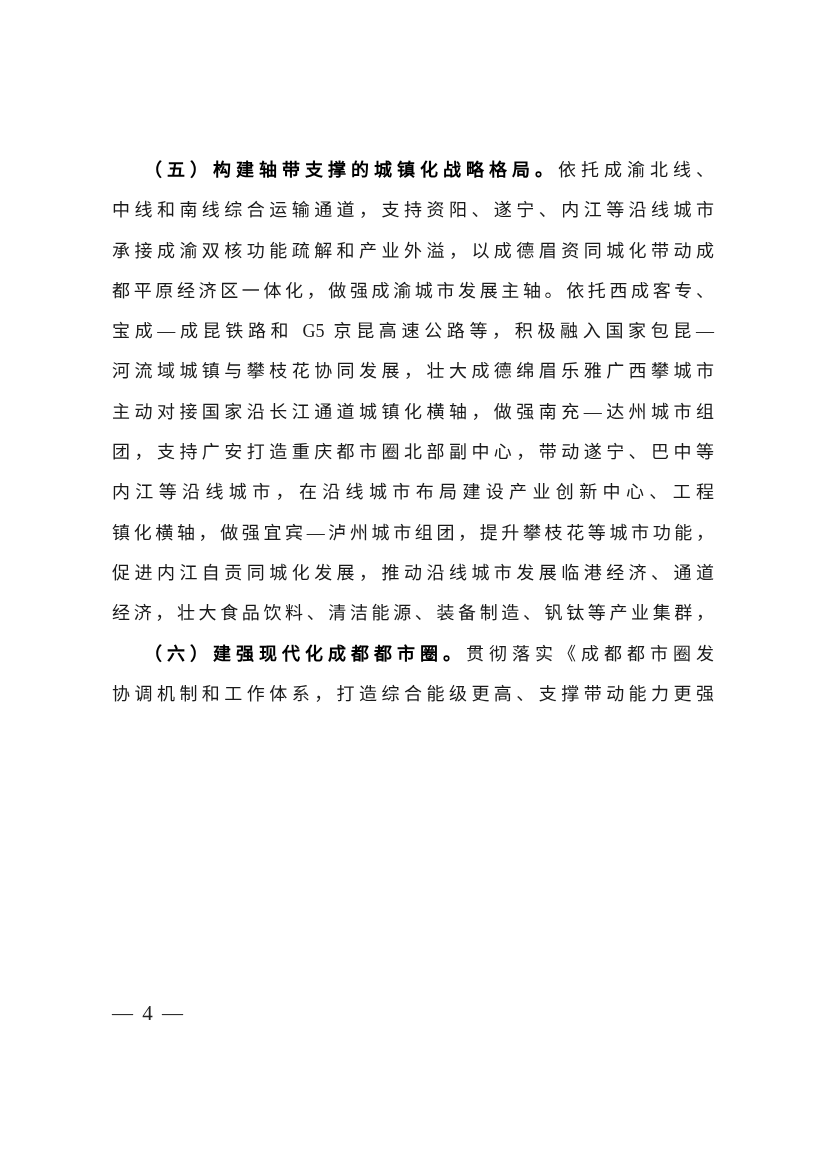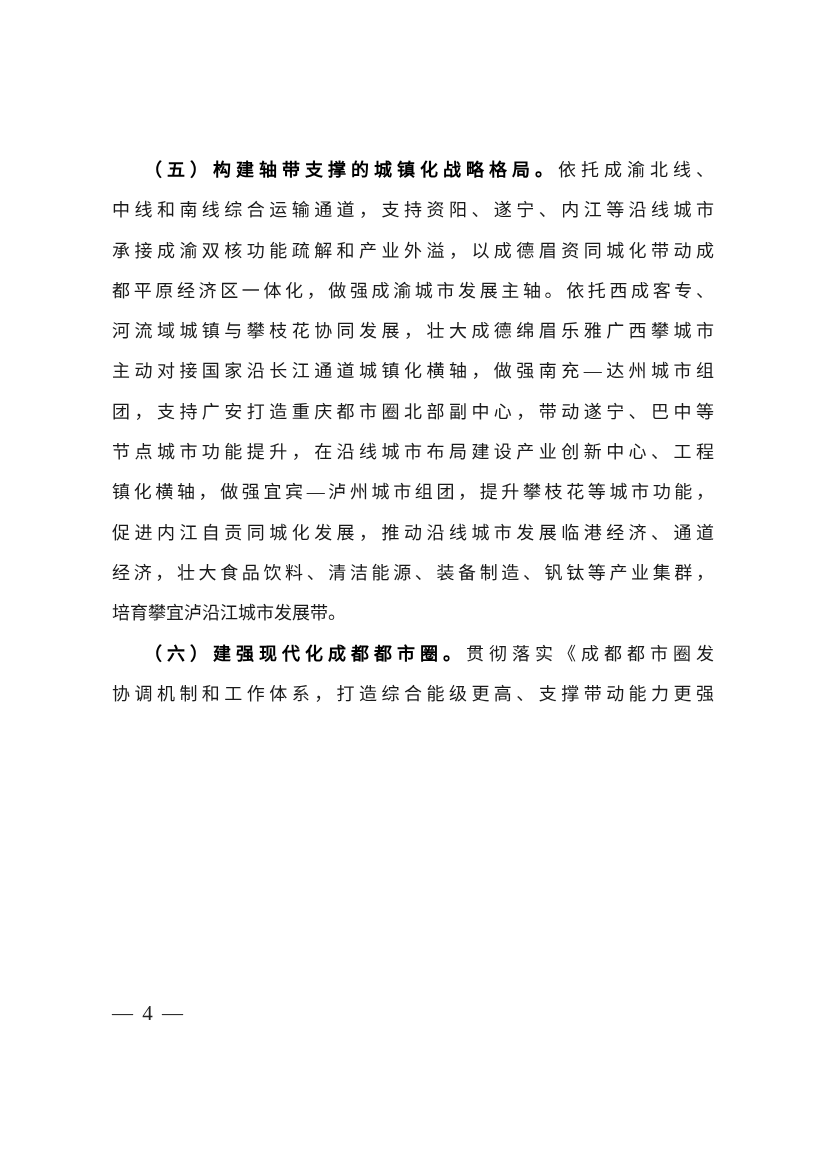--- a/index.html
+++ b/index.html
@@ -56,25 +56,25 @@
 </style>
 </head>
 <body>
 
 <div class="page">
   <div class="doc-body">
       <div class="line indent"><span class="run bold">（五）构建轴带支撑的城镇化战略格局。</span><span class="run">依托成渝北线、</span></div>
       <div class="line"><span class="run">中线和南线综合运输通道，支持资阳、遂宁、内江等沿线城市</span></div>
       <div class="line"><span class="run">承接成渝双核功能疏解和产业外溢，以成德眉资同城化带动成</span></div>
       <div class="line"><span class="run">都平原经济区一体化，做强成渝城市发展主轴。依托西成客专、</span></div>
+      <div class="line"><span class="run">宝成—成昆铁路和 G5 京昆高速公路等，积极融入国家包昆—</span></div>
       <div class="line"><span class="run">河流域城镇与攀枝花协同发展，壮大成德绵眉乐雅广西攀城市</span></div>
       <div class="line"><span class="run">主动对接国家沿长江通道城镇化横轴，做强南充—达州城市组</span></div>
       <div class="line"><span class="run">团，支持广安打造重庆都市圈北部副中心，带动遂宁、巴中等</span></div>
-      <div class="line"><span class="run">节点城市功能提升，在沿线城市布局建设产业创新中心、工程</span></div>
+      <div class="line"><span class="run">内江等沿线城市，在沿线城市布局建设产业创新中心、工程</span></div>
       <div class="line"><span class="run">镇化横轴，做强宜宾—泸州城市组团，提升攀枝花等城市功能，</span></div>
       <div class="line"><span class="run">促进内江自贡同城化发展，推动沿线城市发展临港经济、通道</span></div>
       <div class="line"><span class="run">经济，壮大食品饮料、清洁能源、装备制造、钒钛等产业集群，</span></div>
-      <div class="line para-end"><span class="run">培育攀宜泸沿江城市发展带。</span></div>
       <div class="line indent"><span class="run bold">（六）建强现代化成都都市圈。</span><span class="run">贯彻落实《成都都市圈发</span></div>
       <div class="line"><span class="run">协调机制和工作体系，打造综合能级更高、支撑带动能力更强</span></div>
     </div>
   <div class="page-footer">— 4 —</div>
 </div>
 
 </body></html>

